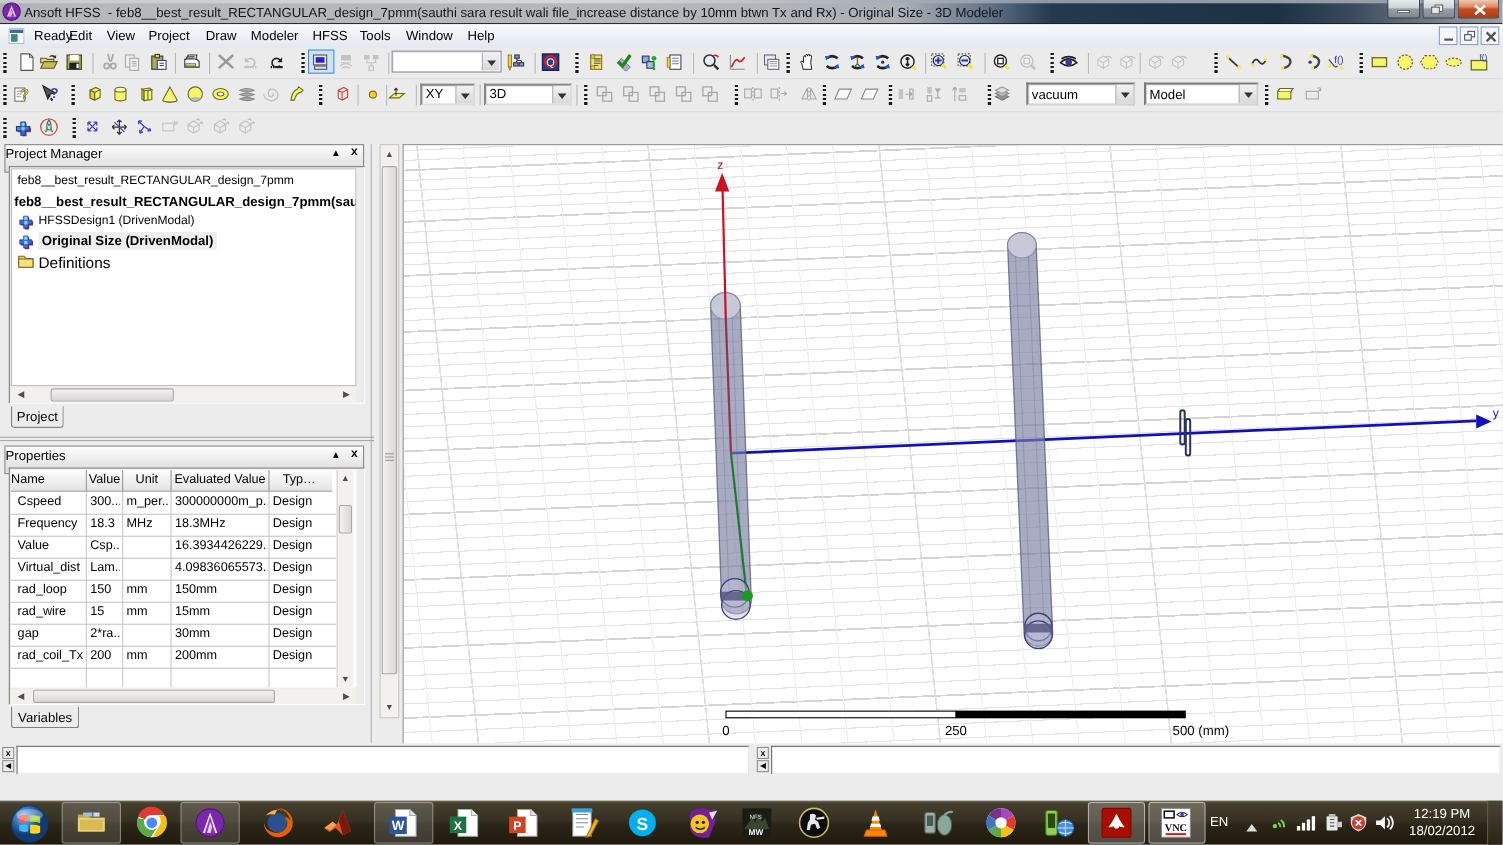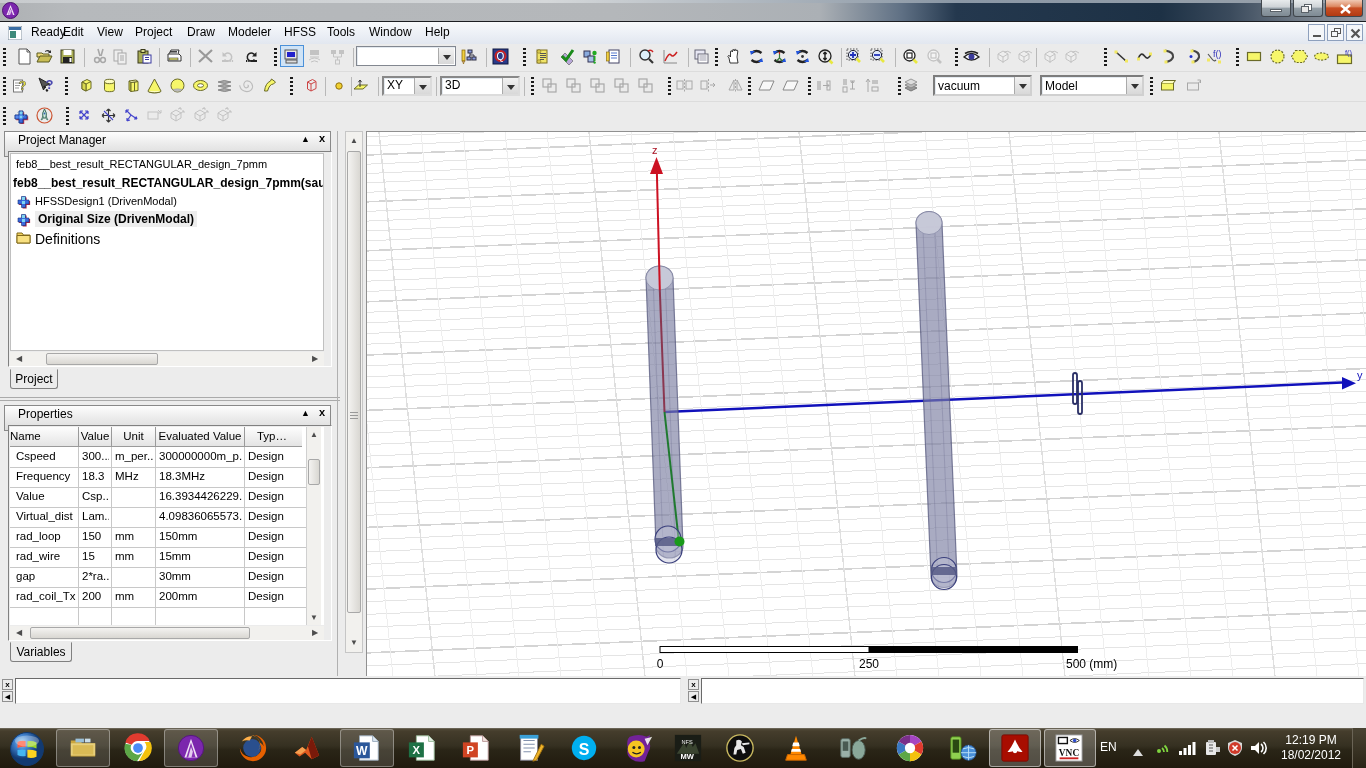--- a/index.html
+++ b/index.html
@@ -1,20 +1,20 @@
 <!DOCTYPE html>
 <html><head><meta charset="utf-8">
 <style>
 *{margin:0;padding:0;box-sizing:border-box}
 html,body{width:1366px;height:768px;overflow:hidden;font-family:"Liberation Sans",sans-serif;background:#ececec}
 .abs{position:absolute}
 #root{position:relative;width:1366px;height:768px}
 .tb-sep{position:absolute;width:1px;background:#b8b8b8}
 .grip{position:absolute;width:3px;background-image:repeating-linear-gradient(#1a1a1a 0 2px,#ececec 2px 4px)}
-.cap{position:absolute;left:4px;width:327px;height:26px;border:1px solid #898989;background:linear-gradient(#fdfdfd,#e8e8e8 60%,#dcdcdc);font-size:12px;color:#000;padding-left:13px;line-height:17px}
+.cap{position:absolute;left:4px;width:327px;height:26px;border:1px solid #898989;background:linear-gradient(#fdfdfd,#e8e8e8 60%,#dcdcdc);font-size:12px;color:#000;padding-left:0;line-height:17px}
 .capbtn{position:absolute;top:3px;font-size:9px;color:#000;line-height:11px}
 .sunk{border-top:1px solid #808080;border-left:1px solid #808080;border-bottom:1px solid #fff;border-right:1px solid #fff}
 .tab{position:absolute;background:#ececec;border:1px solid #808080;border-top:1px solid #ececec;font-size:12px;text-align:center;border-radius:0 0 3px 3px}
 .sb-thumb{position:absolute;background:linear-gradient(90deg,#f4f3f1,#d9d7d2);border:1px solid #a8a8a8;border-radius:2px}
 .sb-thumbh{position:absolute;background:linear-gradient(#f4f3f1,#d9d7d2);border:1px solid #a8a8a8;border-radius:2px}
 .arr{position:absolute;font-size:8px;color:#4d4d4d;text-align:center;line-height:13px}
 .combo{position:absolute;height:20px;background:#fff;border:1px solid #828790;box-shadow:inset 1px 1px 0 #e3e9ef;font-size:12px;line-height:18px;padding-left:3px}
 .combo .dd{position:absolute;right:1px;top:1px;bottom:1px;width:16px;background:linear-gradient(#f2f2f2,#d8d8d8);border-left:1px solid #aaa}
 .combo .dd:after{content:"";position:absolute;left:4px;top:7px;border:4px solid transparent;border-top:5px solid #333}
 .mi{position:absolute;top:0;height:21px;line-height:21px;font-size:12px;color:#000}
@@ -26,20 +26,21 @@
 <div class="abs" style="left:0;top:0;width:1366px;height:22px;background:linear-gradient(90deg,#aeb1b4 0,#b6b9bc 5%,#b4b7ba 45%,#abb0b5 60%,#5f7084 66%,#24384e 70%,#1d3145 85%,#3a4a5c 90%,#707a86 95%,#9aa0a8 100%)">
  <div class="abs" style="left:0;top:0;width:1366px;height:3px;background:linear-gradient(90deg,#c8cbce,#d5d8da 40%,#8a97a5 70%,#9aa2ab)"></div>
  <div class="abs" style="left:0;top:21px;width:1366px;height:1px;background:#1c1e22"></div>
  <svg class="abs" style="left:2px;top:2px" width="17" height="17" viewBox="0 0 17 17">
    <circle cx="8.5" cy="8.5" r="8" fill="#7b27ad"></circle>
         <circle cx="8.5" cy="8.5" r="8" fill="none" stroke="#4d1570" stroke-width="1"></circle>
    <path d="M8.5 3 L12.5 13 L4.5 13 Z" fill="#f3e6f7"></path>
         <path d="M8.5 5.5 L11 13 L6 13 Z" fill="#8a35b5"></path>
    <path d="M6 13 L8.5 7 L9.5 9.5 L8 13 Z" fill="#d9b8ea"></path>
  </svg>
+ <div class="abs" style="left:22px;top:4px;font-size:12px;color:#12141c;white-space:nowrap">Ansoft HFSS&nbsp; - feb8__best_result_RECTANGULAR_design_7pmm(sauthi sara result wali file_increase distance by 10mm btwn Tx and Rx) - Original Size - 3D Modeler</div>
 
  <div class="abs" style="left:1261px;top:0;width:30px;height:17px;background:linear-gradient(#e8ebed 0,#cdd2d6 45%,#95a0a8 50%,#7e8a94 100%);border:1px solid #40464c;border-top:none;border-radius:0 0 3px 3px">
    <div class="abs" style="left:8px;top:9px;width:12px;height:3px;background:#fff;border:1px solid #5a6168"></div>
       </div>
  <div class="abs" style="left:1293px;top:0;width:30px;height:17px;background:linear-gradient(#e8ebed 0,#cdd2d6 45%,#95a0a8 50%,#7e8a94 100%);border:1px solid #40464c;border-top:none;border-radius:0 0 3px 3px">
    <div class="abs" style="left:10px;top:4px;width:8px;height:7px;background:#fff;border:1px solid #5a6168"></div>
    <div class="abs" style="left:7px;top:6px;width:8px;height:7px;background:#e8e8e8;border:1px solid #5a6168"></div>
       </div>
  <div class="abs" style="left:1325px;top:0;width:38px;height:17px;background:linear-gradient(#f0c9b4 0,#dd8a64 40%,#c94f24 50%,#b23a12 100%);border:1px solid #40464c;border-top:none;border-radius:0 0 3px 3px">
    <svg class="abs" style="left:14px;top:4px" width="11" height="10" viewBox="0 0 11 10">

